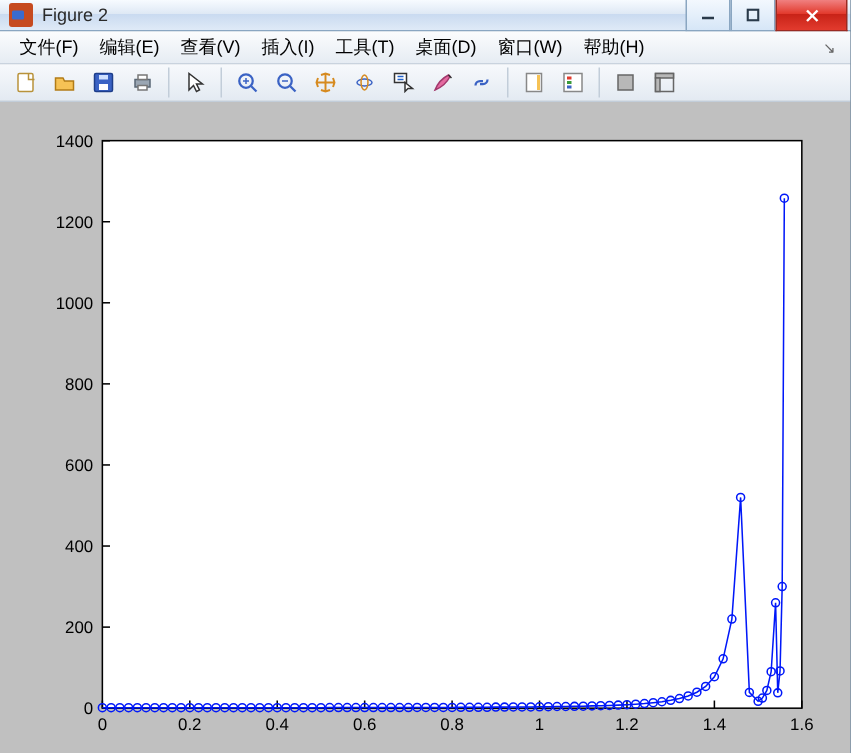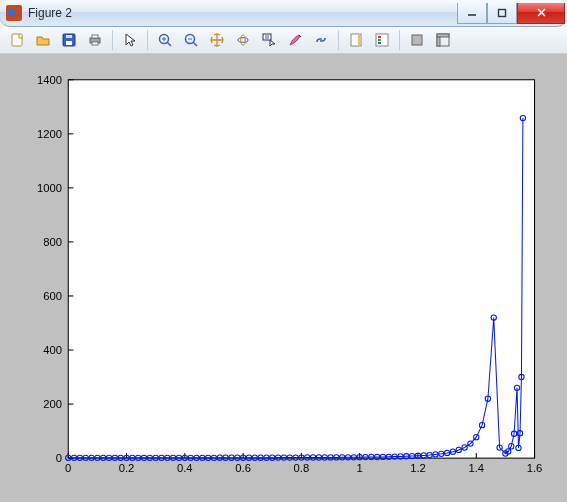--- a/index.html
+++ b/index.html
@@ -1,17 +1,17 @@
 <!DOCTYPE html>
 <html><head>
 <meta charset="utf-8">
 <style>
   html,body{margin:0;padding:0;font-family:"Microsoft YaHei",Tahoma,sans-serif;font-size:12px;background:#6b8aa8;}
   .window{width:567px;height:502px;background:#f0f0f0;box-shadow:0 0 0 1px #1a3a5a;display:flex;flex-direction:column;position:relative;}
-  .titlebar{height:28px;background:linear-gradient(#f7fbff,#dfe9f5 45%,#c9daf0 46%,#dfeaf7);display:flex;align-items:center;border-bottom:1px solid #8aa6c1;border-radius:10px;}
+  .titlebar{height:28px;background:linear-gradient(#f7fbff,#dfe9f5 45%,#c9daf0 46%,#dfeaf7);display:flex;align-items:center;border-bottom:1px solid #8aa6c1;}
   .titlebar .icon{width:16px;height:16px;margin:0 6px;background:#c64a1f;border-radius:2px;position:relative;}
   .titlebar .icon::after{content:"";position:absolute;left:2px;top:5px;width:8px;height:6px;background:#3a6bce;border-radius:1px;}
   .titlebar .title{color:#2a2a2a;flex:1;}
   .winbtns{display:flex;height:20px;margin-right:2px;}
   .winbtn{width:28px;height:20px;margin-left:0;border:1px solid #8aa6c1;border-top:none;background:linear-gradient(#f3f8fe,#d6e6f7);display:flex;align-items:center;justify-content:center;color:#2a3a4a;}
   .winbtn.close{background:linear-gradient(#f08080,#e23b2e 45%,#c72217 46%,#e23b2e);color:#fff;width:46px;border-color:#9a2b22;}
   .winbtn svg{display:block;}
   .menubar{height:22px;background:linear-gradient(#fbfcfd,#e6ecf3);display:flex;align-items:center;padding:0 6px;border-bottom:1px solid #c9d3de;}
   .menubar .item{padding:2px 7px;cursor:default;}
   .menubar .dock{margin-left:auto;color:#666;padding:0 4px;font-size:10px;}
@@ -47,20 +47,31 @@
         </div>
       <div class="winbtn close">
           <svg width="11" height="11">
             <line x1="2" y1="2" x2="9" y2="9" stroke="#fff" stroke-width="1.6"></line>
             <line x1="9" y1="2" x2="2" y2="9" stroke="#fff" stroke-width="1.6"></line>
           </svg>
         </div>
     </div>
   </div>
 
+  <div class="menubar">
+    <span class="item">文件(F)</span>
+    <span class="item">编辑(E)</span>
+    <span class="item">查看(V)</span>
+    <span class="item">插入(I)</span>
+    <span class="item">工具(T)</span>
+    <span class="item">桌面(D)</span>
+    <span class="item">窗口(W)</span>
+    <span class="item">帮助(H)</span>
+    <span class="dock">↘</span>
+  </div>
 
   <div class="toolbar" id="toolbar">
       <div class="tbtn">
         <svg width="16" height="16">
           <rect x="3" y="2" width="10" height="12" rx="1" fill="#fff" stroke="#b8923a"></rect>
           <path d="M10 2v4h4" fill="none" stroke="#b8923a"></path>
         </svg>
       </div>
       <div class="tbtn">
         <svg width="16" height="16">

